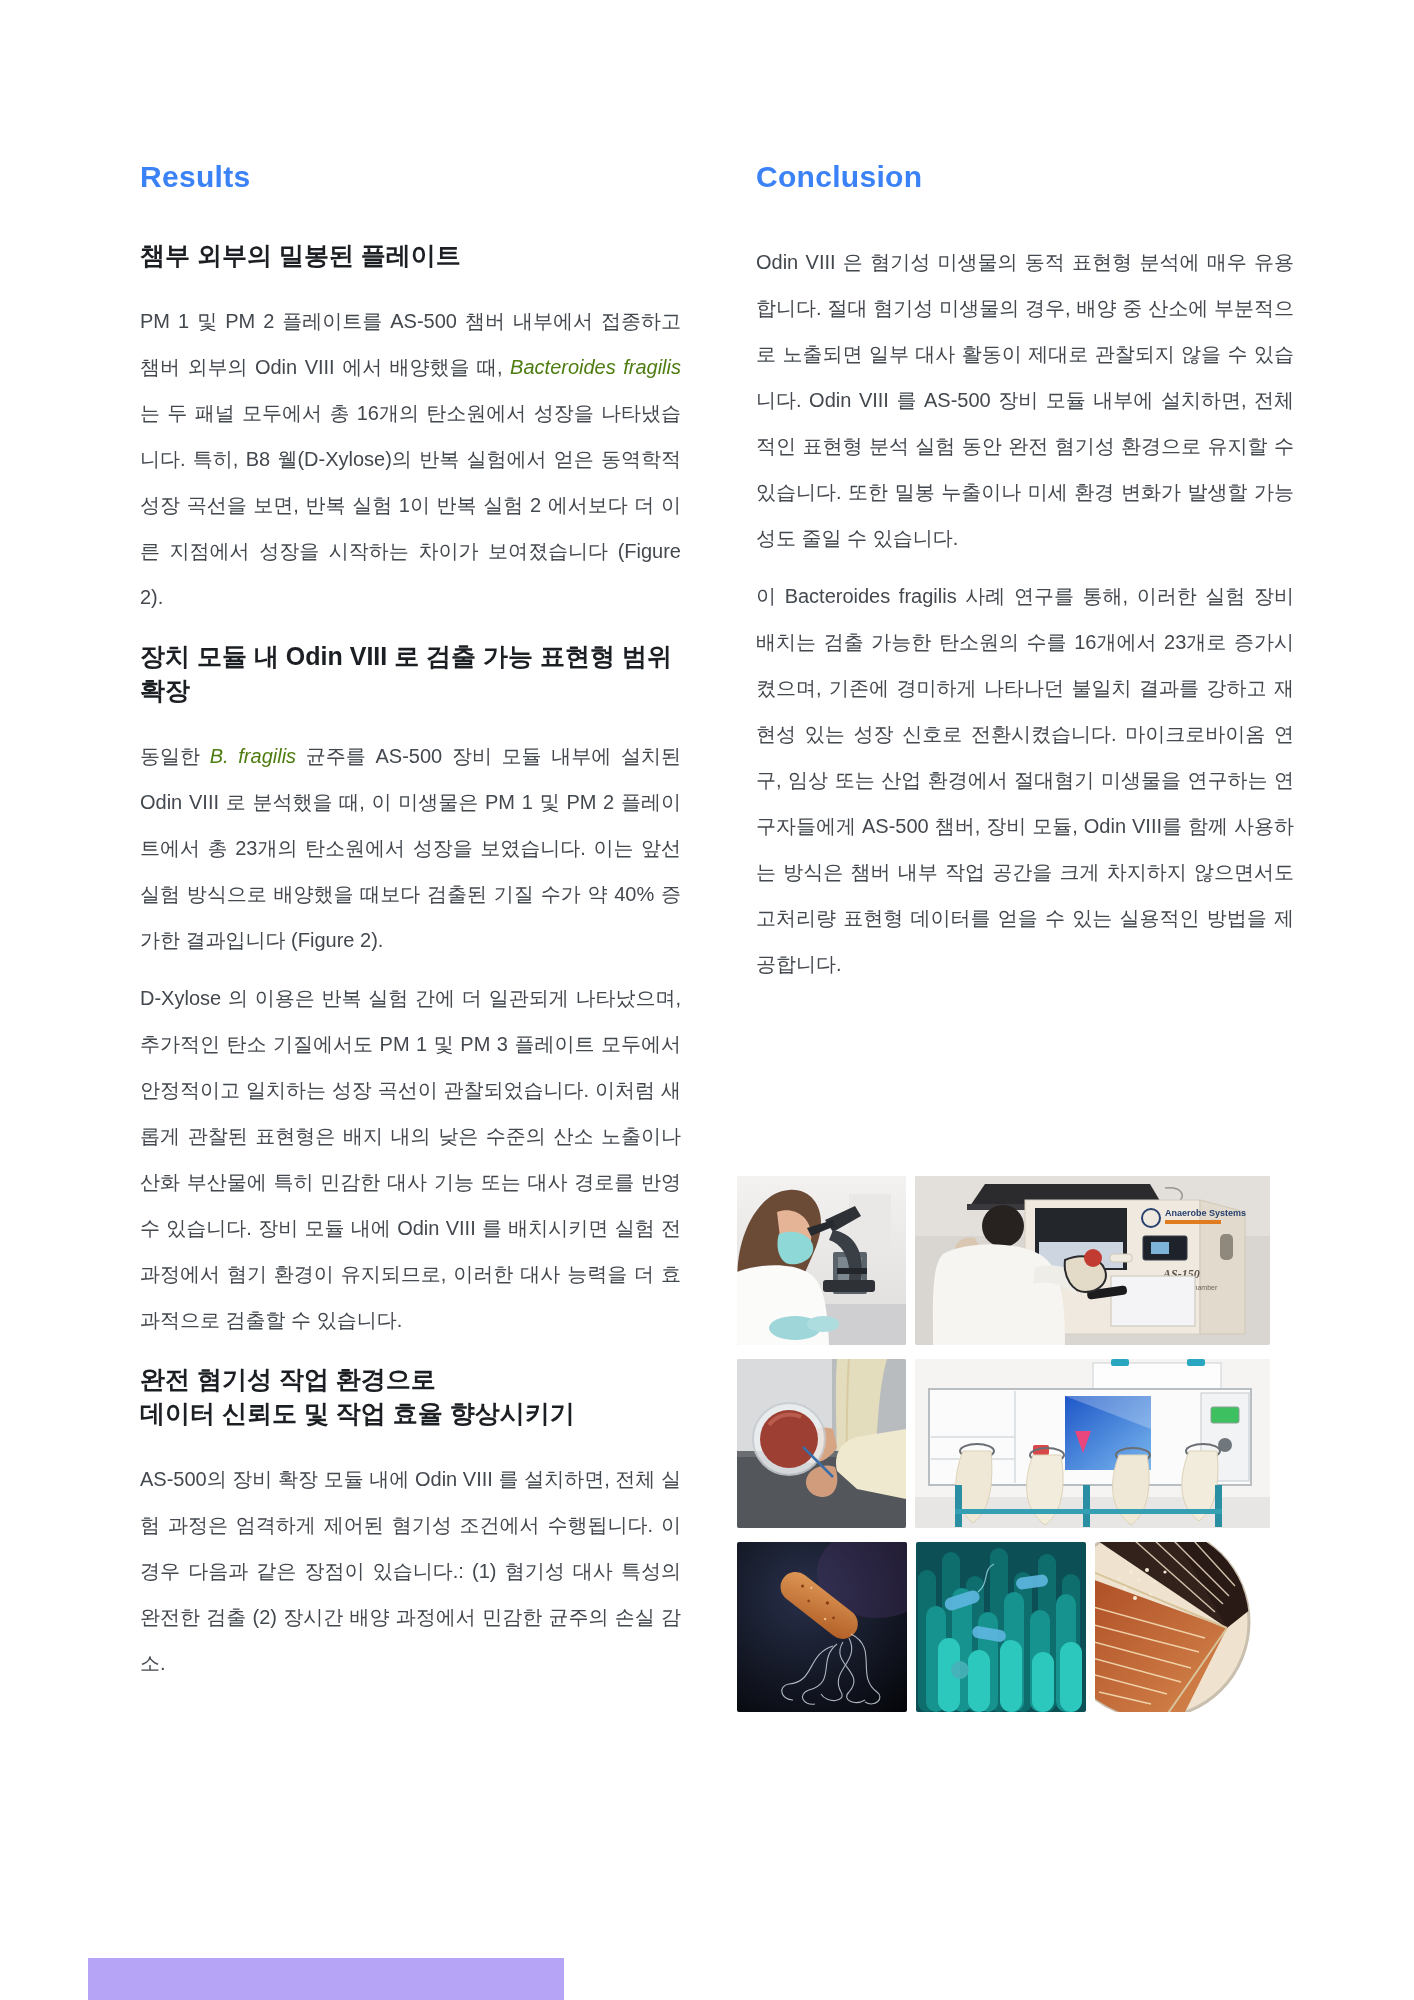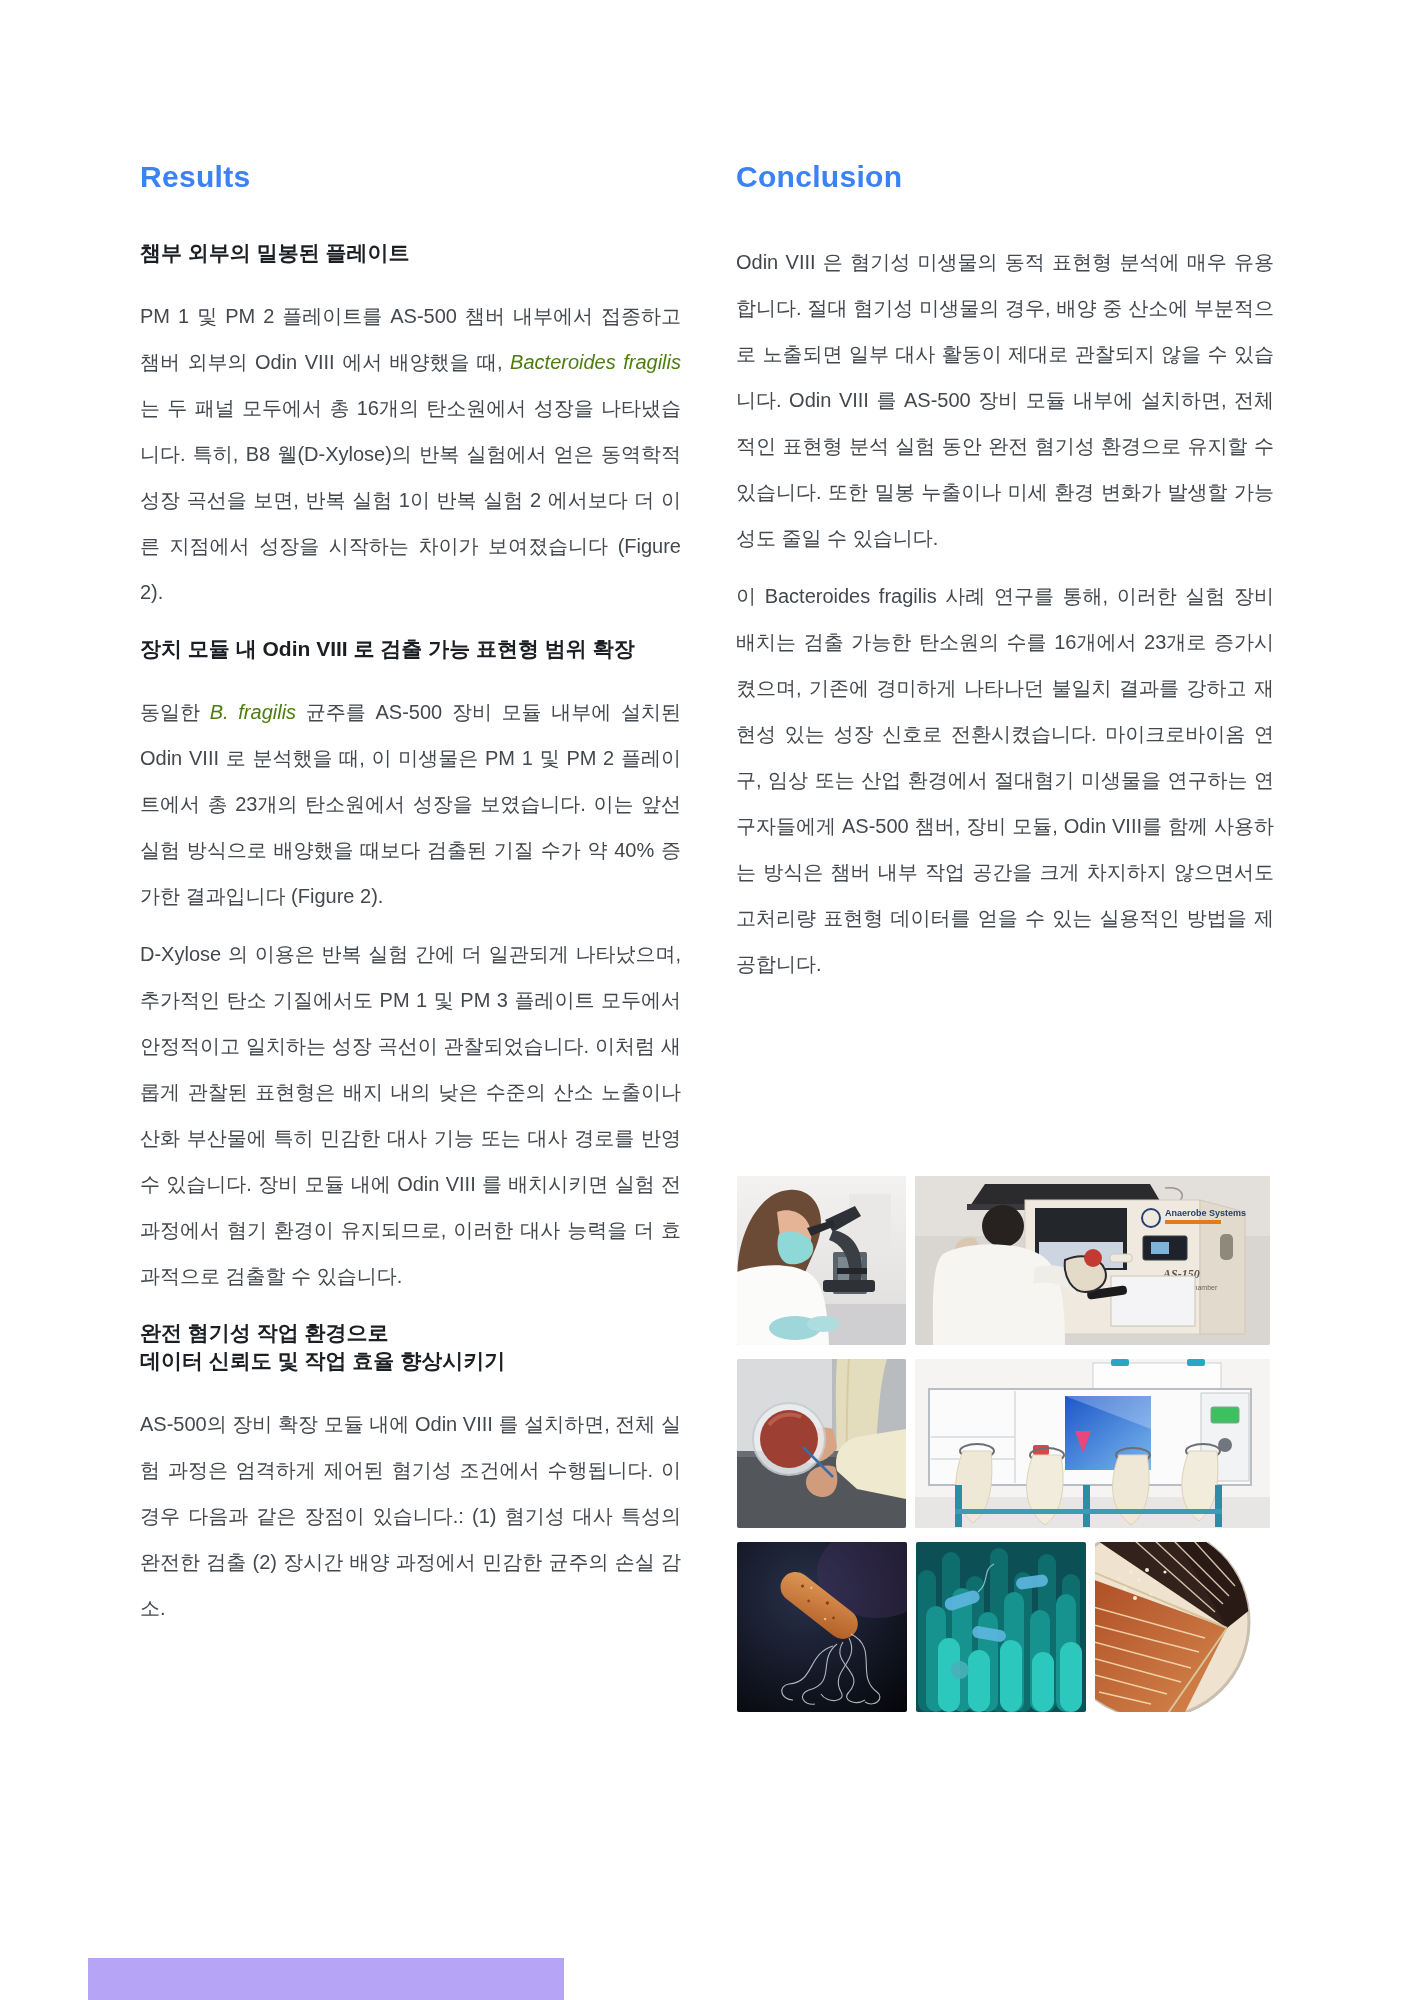--- a/index.html
+++ b/index.html
@@ -2,27 +2,27 @@
 <html><head>
 <meta charset="utf-8">
 <style>
   html,body{margin:0;padding:0;background:#ffffff;}
   .page{
     position:relative;width:1414px;height:2000px;background:#ffffff;overflow:hidden;
     font-family:"Liberation Sans","DejaVu Sans",sans-serif;color:#43484e;
   }
   .col{position:absolute;top:160px;}
   .col-left{left:140px;width:541px;}
-  .col-right{left:736px;width:538px;}
+  .col-right{left:756px;width:538px;}
   .section-title{
     font-size:30px;font-weight:bold;letter-spacing:.3px;
     margin:0 0 44px 0;line-height:1.15;color:#3b82f6;
   }
   .sub-heading{
-    font-size:21px;font-weight:bold;color:#1b1e22;
+    font-size:25px;font-weight:bold;color:#1b1e22;
     margin:20px 0 26px 0;line-height:1.34;
   }
   .sub-heading.first{margin-top:0;}
   .sub-heading span{display:block;}
   p.body{
     font-size:20px;line-height:46px;margin:0 0 12px 0;
     text-align:justify;color:#43484e;
   }
   .em{font-style:italic;color:#4d7c0f;}
   .photo-grid{position:absolute;left:737px;top:1176px;width:537px;}

